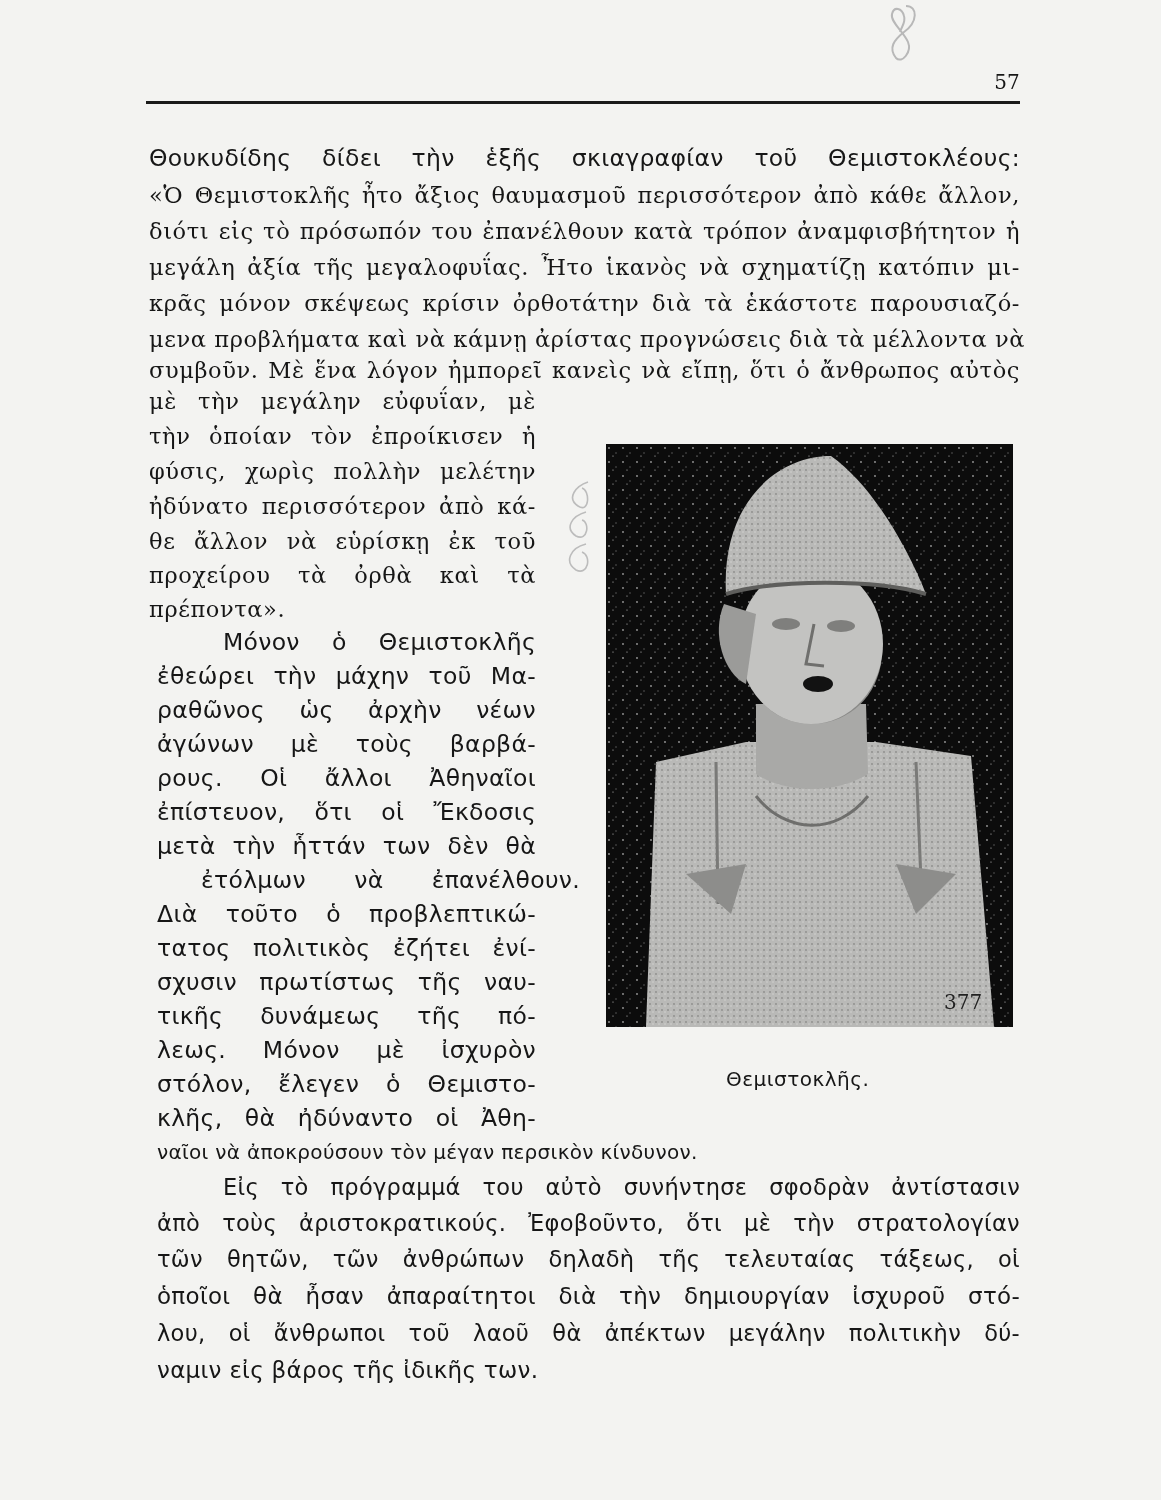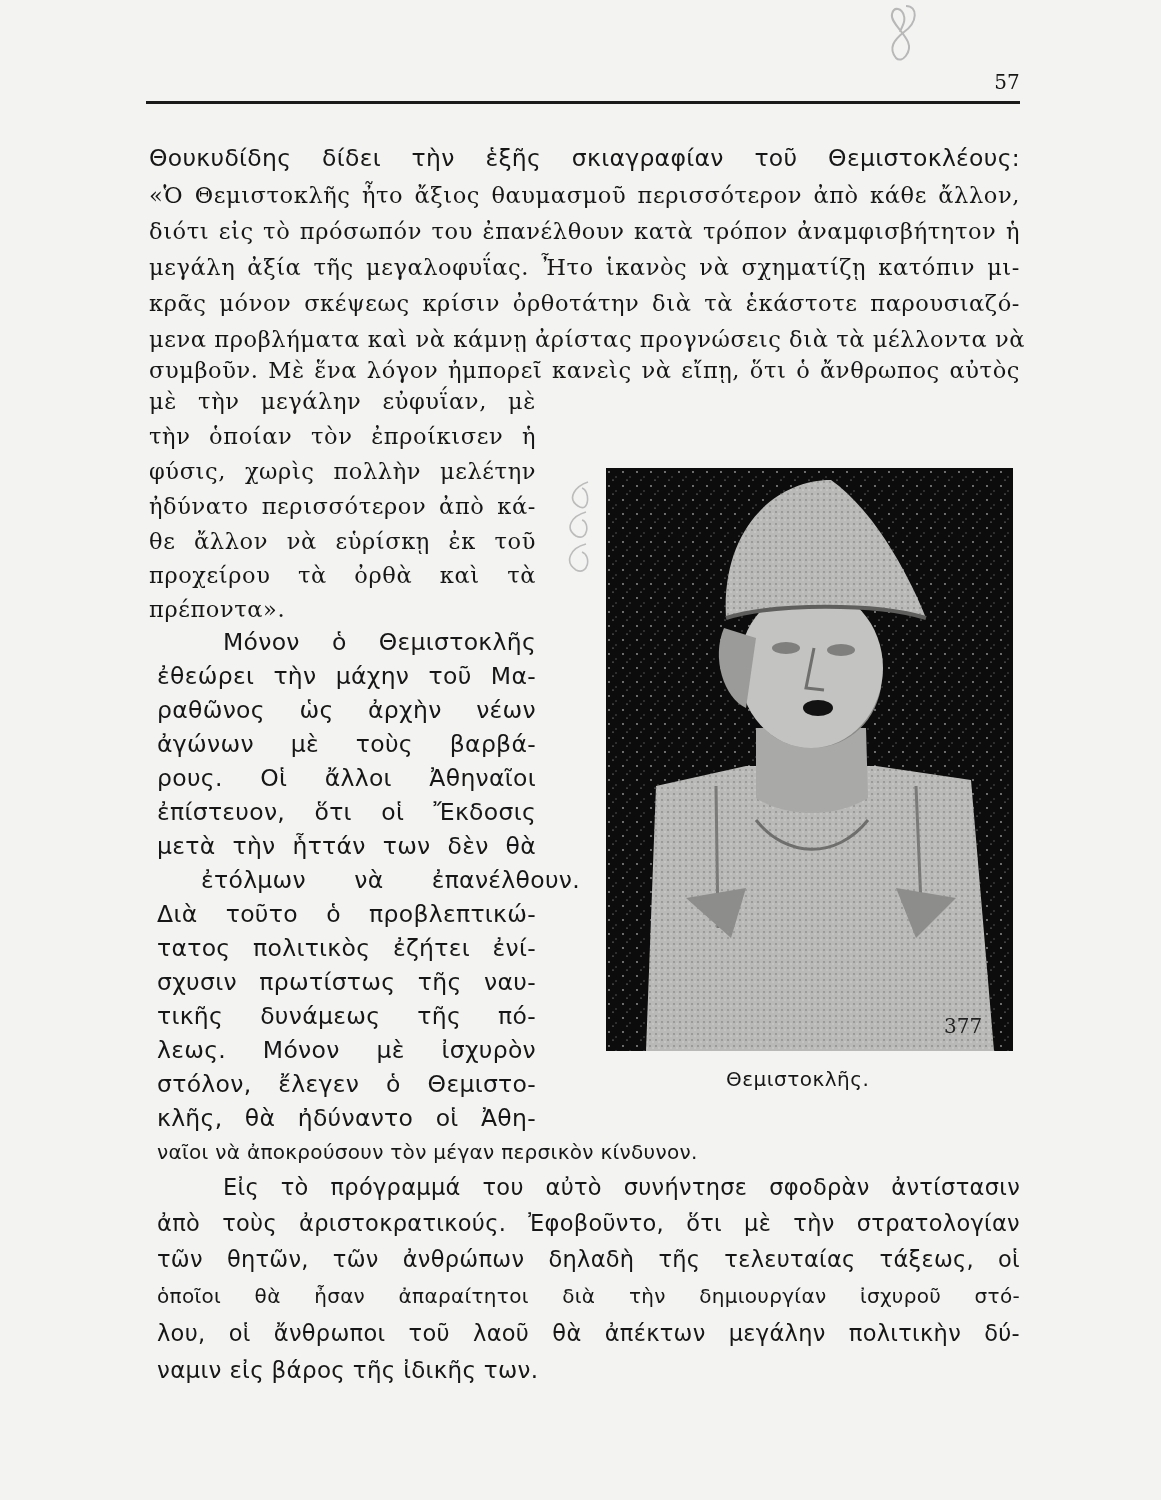--- a/index.html
+++ b/index.html
@@ -23,21 +23,21 @@
       left: 146px; top: 101px; width: 874px; height: 3px; background: #1a1a1a;
     }
     .line {
       position: absolute; white-space: nowrap; font-size: 24px; line-height: 30px;
     }
     .sans { font-family: "DejaVu Sans", sans-serif; font-size: 23.5px; letter-spacing: 0.3px; }
     .ital { font-family: "DejaVu Serif", serif; font-size: 22.5px; letter-spacing: 0.6px; }
     .just { text-align: justify; text-align-last: justify; }
     .figure {
       left: 606px; top: 444px; width: 407px; height: 583px;
-      background: #0369a1; overflow: hidden; margin-top: 24px;
+      background: #0369a1; overflow: hidden;
     }
     .figure svg { display: block; }
     .caption {
       left: 726px; top: 1067px; font-size: 20px; letter-spacing: 0.5px;
       font-family: "DejaVu Sans", sans-serif;
     }
     .margin-mark { left: 560px; top: 478px; width: 40px; height: 110px; }
   </style>
 </head>
 <body>
@@ -81,21 +81,21 @@
 <div class="line sans just" style="left:157px; top:967px; width:379px;">σχυσιν πρωτίστως τῆς ναυ-</div>
 <div class="line sans just" style="left:157px; top:1001px; width:379px;">τικῆς δυνάμεως τῆς πό-</div>
 <div class="line sans just" style="left:157px; top:1035px; width:379px;">λεως. Μόνον μὲ ἰσχυρὸν</div>
 <div class="line sans just" style="left:157px; top:1069px; width:379px;">στόλον, ἔλεγεν ὁ Θεμιστο-</div>
 <div class="line sans just" style="left:157px; top:1103px; width:379px;">κλῆς, θὰ ἠδύναντο οἱ Ἀθη-</div>
 <div class="line sans" style="left:157px; top:1137px; font-size:20px;">ναῖοι νὰ ἀποκρούσουν τὸν μέγαν περσικὸν κίνδυνον.</div>
 
 <div class="line sans just" style="left:223px; top:1172px; width:797px; font-size:22.5px;">Εἰς τὸ πρόγραμμά του αὐτὸ συνήντησε σφοδρὰν ἀντίστασιν</div>
 <div class="line sans just" style="left:157px; top:1208px; width:863px; font-size:22.5px;">ἀπὸ τοὺς ἀριστοκρατικούς. Ἐφοβοῦντο, ὅτι μὲ τὴν στρατολογίαν</div>
 <div class="line sans just" style="left:157px; top:1244px; width:863px; font-size:22.5px;">τῶν θητῶν, τῶν ἀνθρώπων δηλαδὴ τῆς τελευταίας τάξεως, οἱ</div>
-<div class="line sans just" style="left:157px; top:1281px; width:863px; font-size:20px;">ὁποῖοι θὰ ἦσαν ἀπαραίτητοι διὰ τὴν δημιουργίαν ἰσχυροῦ στό-</div>
+<div class="line sans just" style="left:157px; top:1281px; width:863px; font-size:23px;">ὁποῖοι θὰ ἦσαν ἀπαραίτητοι διὰ τὴν δημιουργίαν ἰσχυροῦ στό-</div>
 <div class="line sans just" style="left:157px; top:1318px; width:863px; font-size:22.5px;">λου, οἱ ἄνθρωποι τοῦ λαοῦ θὰ ἀπέκτων μεγάλην πολιτικὴν δύ-</div>
 <div class="line sans" style="left:157px; top:1355px; font-size:23px;">ναμιν εἰς βάρος τῆς ἰδικῆς των.</div>
 
 <svg class="abs margin-mark" viewBox="0 0 40 110">
   <path d="M28 4 C16 8,6 20,18 28 C30 36,30 12,22 10 M26 34 C12 38,4 50,16 58 C28 64,30 44,22 42 M26 66 C10 70,4 84,16 92 C28 98,32 78,22 74" fill="none" stroke="#bcbcbc" stroke-width="1.6"></path>
 </svg>
 
 <div class="abs figure">
   <svg width="407" height="583" viewBox="0 0 407 583">
     <defs>

